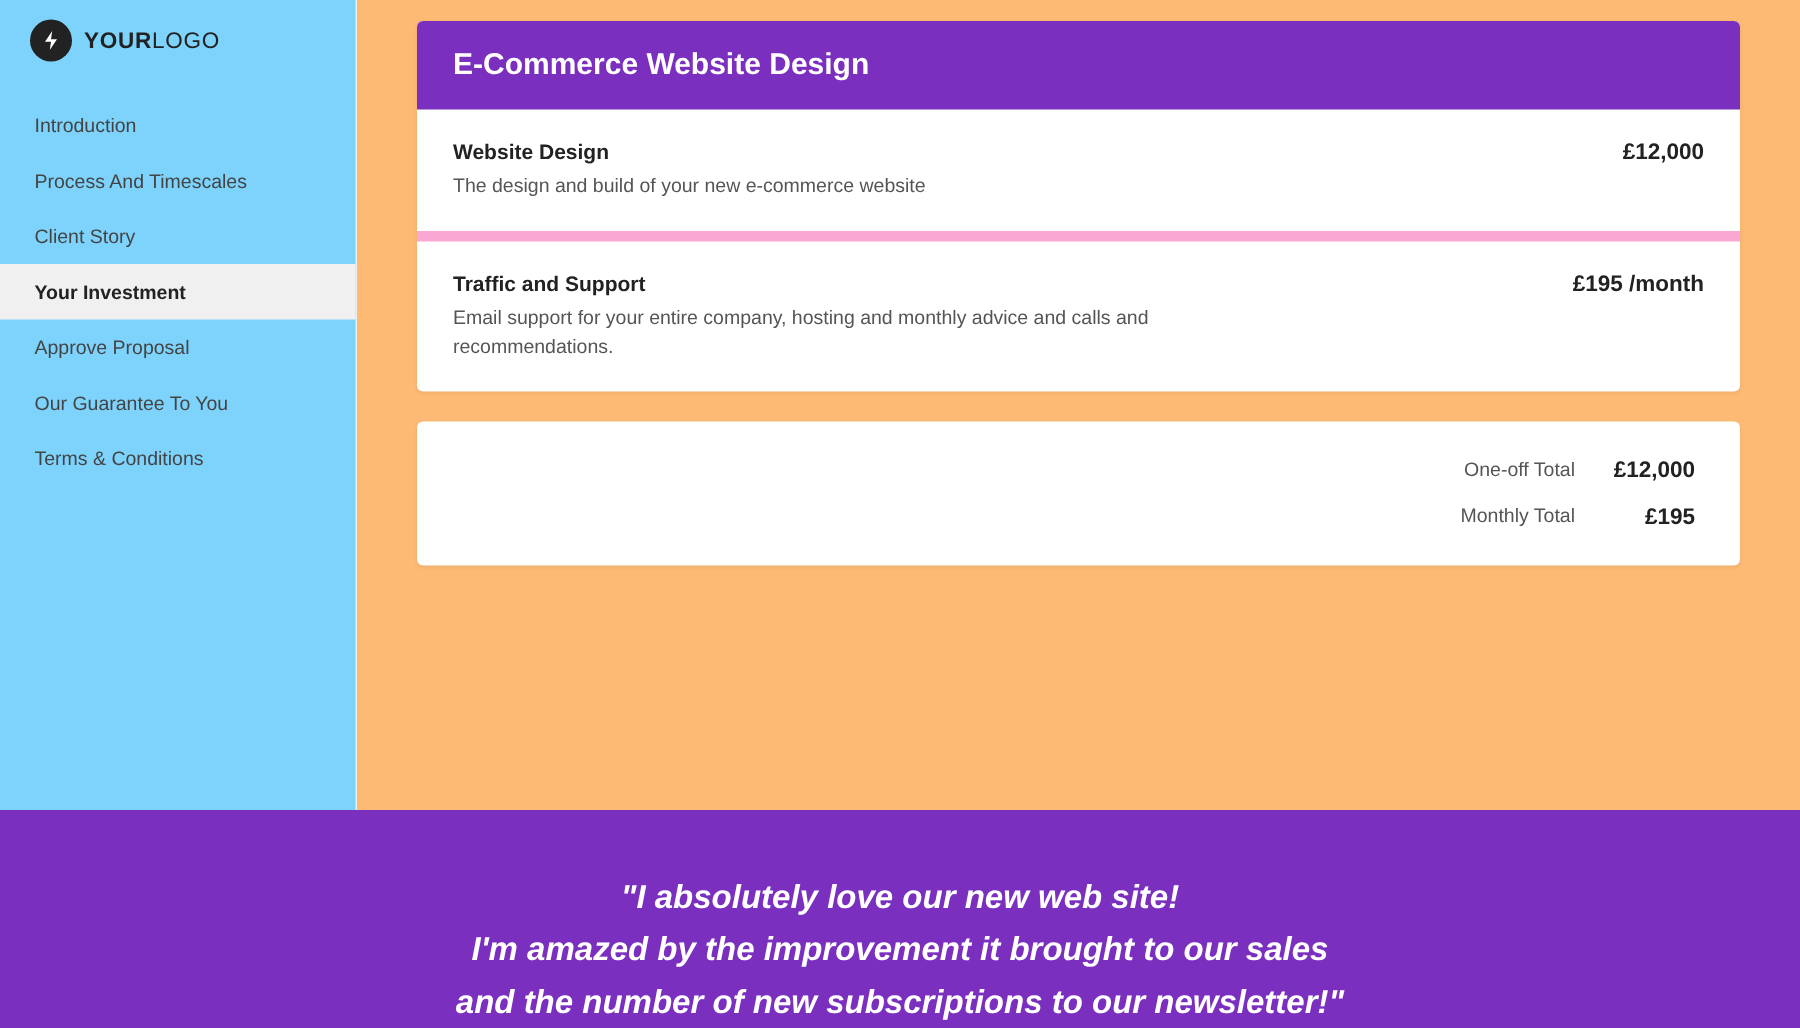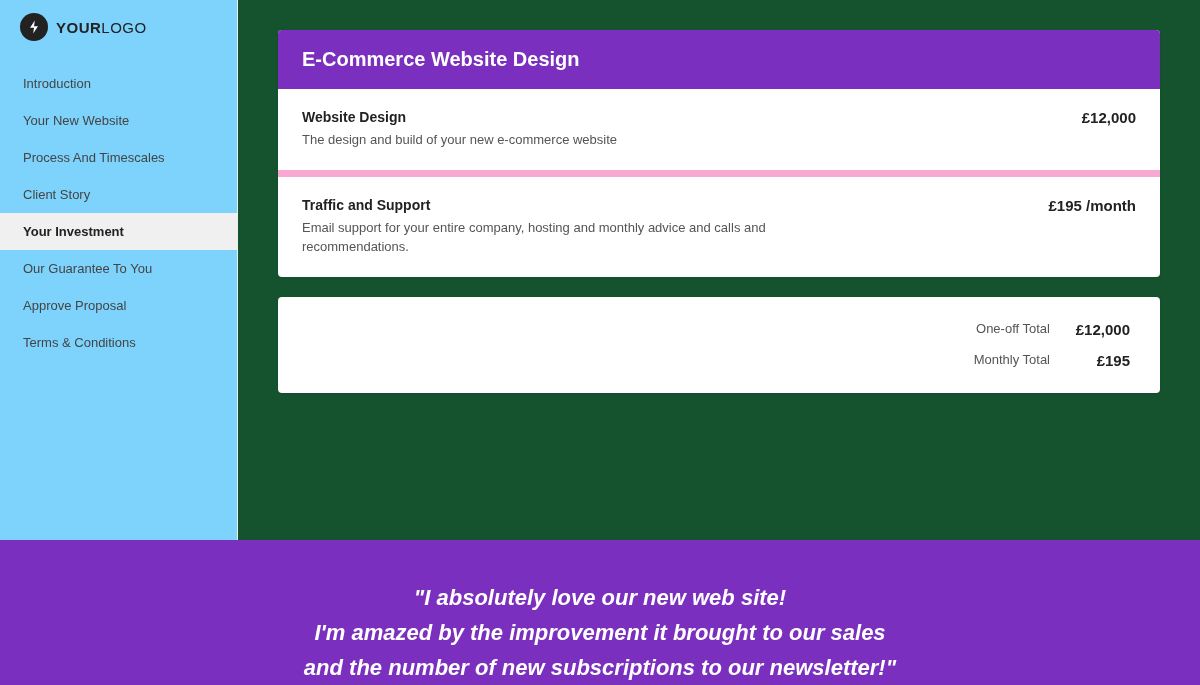--- a/index.html
+++ b/index.html
@@ -47,22 +47,22 @@
     .nav-item.active {
       background: #f0f0f0;
       font-weight: 700;
       color: #222;
       border-left: 3px solid transparent;
     }
 
     
     .main-content {
       flex: 1;
-      padding: 30px 40px;
-      background: #14532d;
+      padding: 14px 40px;
+      background: #fdba74;
       overflow-y: auto;
     }
 
     
     .card {
       background: #fff;
       border-radius: 4px;
       overflow: hidden;
       margin-bottom: 20px;
       box-shadow: 0 1px 3px rgba(0,0,0,0.08);
@@ -175,26 +175,25 @@
       <div class="logo-icon">
           <svg viewBox="0 0 20 20" fill="white" width="16" height="16">
             <polygon points="11,2 5,11 10,11 9,18 15,9 10,9"></polygon>
           </svg>
         </div>
       <div class="logo-text"><span style="font-weight:700;">YOUR</span><span style="font-weight:400;">LOGO</span></div>
     </div>
 
     <nav>
       <div class="nav-item">Introduction</div>
-      <div class="nav-item">Your New Website</div>
       <div class="nav-item">Process And Timescales</div>
       <div class="nav-item">Client Story</div>
       <div class="nav-item active">Your Investment</div>
+      <div class="nav-item">Approve Proposal</div>
       <div class="nav-item">Our Guarantee To You</div>
-      <div class="nav-item">Approve Proposal</div>
       <div class="nav-item">Terms &amp; Conditions</div>
     </nav>
   </aside>
 
   <main class="main-content">
     <div class="card">
       <div class="card-header">
         <h2>E-Commerce Website Design</h2>
       </div>
 

